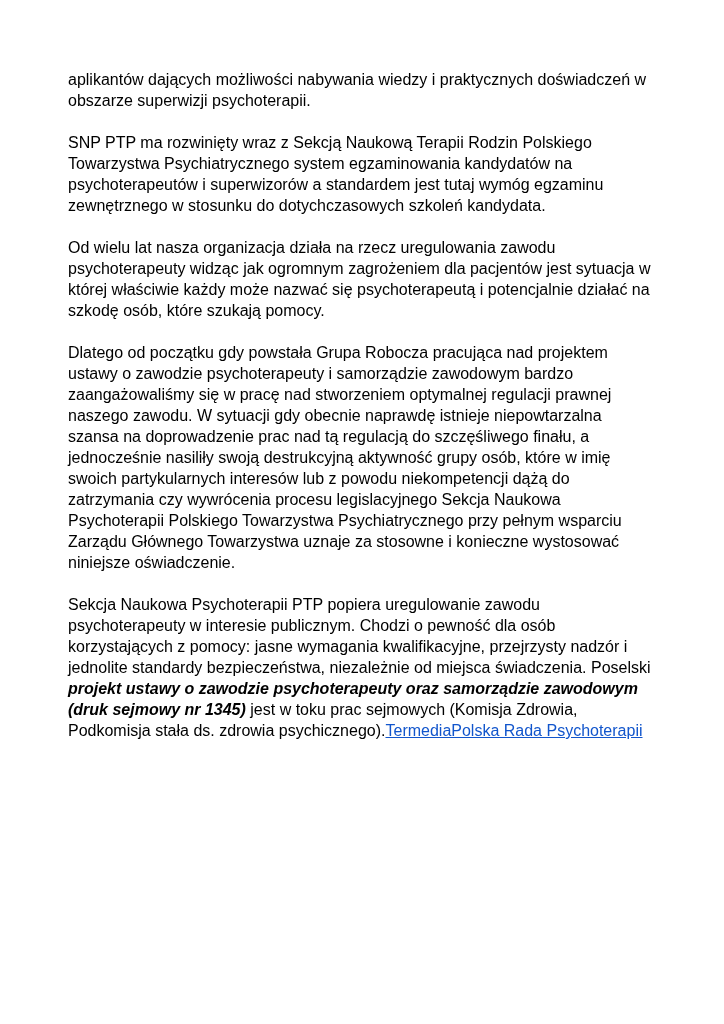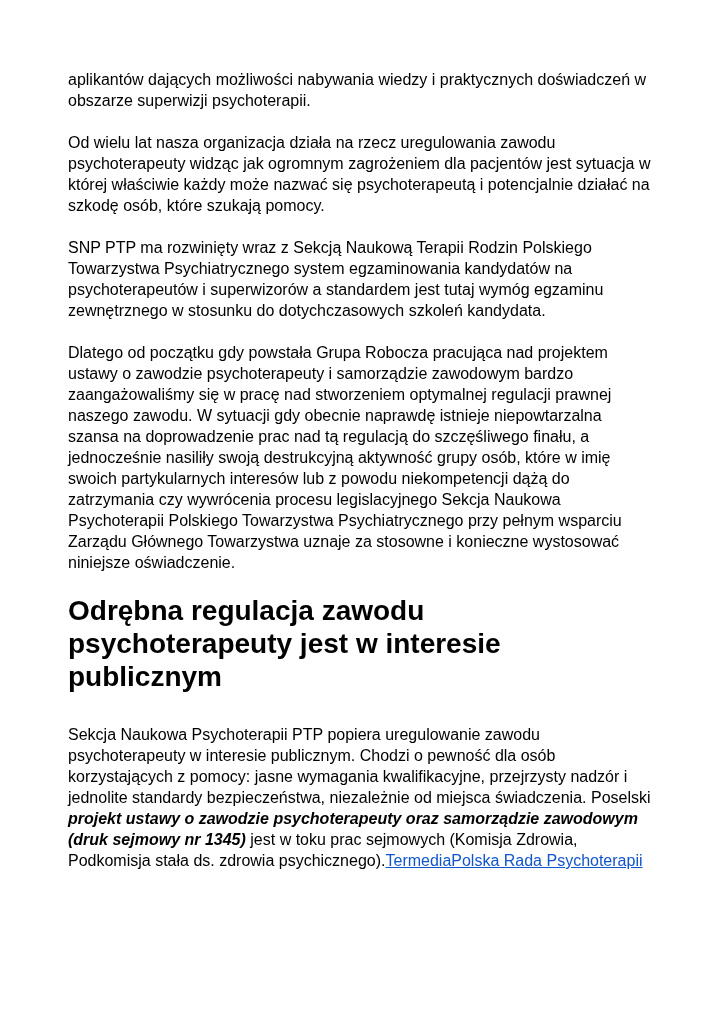--- a/index.html
+++ b/index.html
@@ -40,23 +40,22 @@
     cursor: pointer;
   }
 </style>
 </head>
 <body>
 
 <div class="page">
 
   <p class="body-paragraph">aplikantów dających możliwości nabywania wiedzy i praktycznych doświadczeń w obszarze superwizji psychoterapii.</p>
 
+  <p class="body-paragraph">SNP PTP ma rozwinięty wraz z Sekcją Naukową Terapii Rodzin Polskiego Towarzystwa Psychiatrycznego system egzaminowania kandydatów na psychoterapeutów i superwizorów a standardem jest tutaj wymóg egzaminu zewnętrznego w stosunku do dotychczasowych szkoleń kandydata.</p>
+
   <p class="body-paragraph">Od wielu lat nasza organizacja działa na rzecz uregulowania zawodu psychoterapeuty widząc jak ogromnym zagrożeniem dla pacjentów jest sytuacja w której właściwie każdy może nazwać się psychoterapeutą i potencjalnie działać na szkodę osób, które szukają pomocy.</p>
-
-  <p class="body-paragraph">SNP PTP ma rozwinięty wraz z Sekcją Naukową Terapii Rodzin Polskiego Towarzystwa Psychiatrycznego system egzaminowania kandydatów na psychoterapeutów i superwizorów a standardem jest tutaj wymóg egzaminu zewnętrznego w stosunku do dotychczasowych szkoleń kandydata.</p>
 
   <p class="body-paragraph">Dlatego od początku gdy powstała Grupa Robocza pracująca nad projektem ustawy o zawodzie psychoterapeuty i samorządzie zawodowym bardzo zaangażowaliśmy się w pracę nad stworzeniem optymalnej regulacji prawnej naszego zawodu. W sytuacji gdy obecnie naprawdę istnieje niepowtarzalna szansa na doprowadzenie prac nad tą regulacją do szczęśliwego finału, a jednocześnie nasiliły swoją destrukcyjną aktywność grupy osób, które w imię swoich partykularnych interesów lub z powodu niekompetencji dążą do zatrzymania czy wywrócenia procesu legislacyjnego Sekcja Naukowa Psychoterapii Polskiego Towarzystwa Psychiatrycznego przy pełnym wsparciu Zarządu Głównego Towarzystwa uznaje za stosowne i konieczne wystosować niniejsze oświadczenie.</p>
 
-  <h1 class="section-heading">Odrębna regulacja zawodu psychoterapeuty jest w interesie publicznym</h1>
 
   <p class="body-paragraph"><span>Sekcja Naukowa Psychoterapii PTP popiera uregulowanie zawodu psychoterapeuty w interesie publicznym. Chodzi o pewność dla osób korzystających z pomocy: jasne wymagania kwalifikacyjne, przejrzysty nadzór i jednolite standardy bezpieczeństwa, niezależnie od miejsca świadczenia.  Poselski </span><span class="bold-run">projekt ustawy o zawodzie psychoterapeuty oraz samorządzie zawodowym (druk sejmowy nr 1345)</span><span> jest w toku prac sejmowych (Komisja Zdrowia, Podkomisja stała ds. zdrowia psychicznego).</span><a class="doc-link" style="color: rgb(17, 85, 204);">TermediaPolska Rada Psychoterapii</a></p>
 
 </div>
 
 </body></html>

